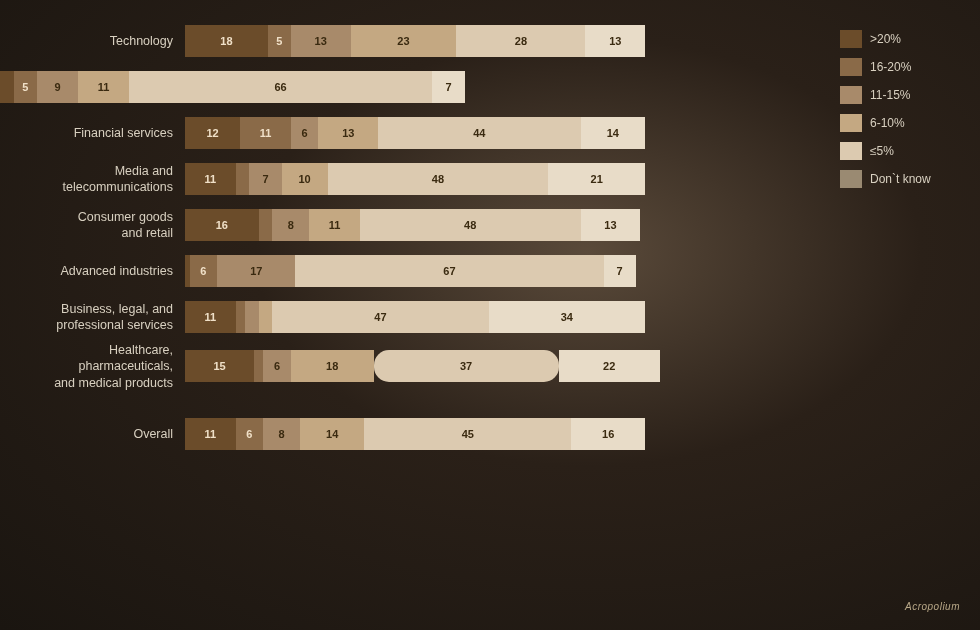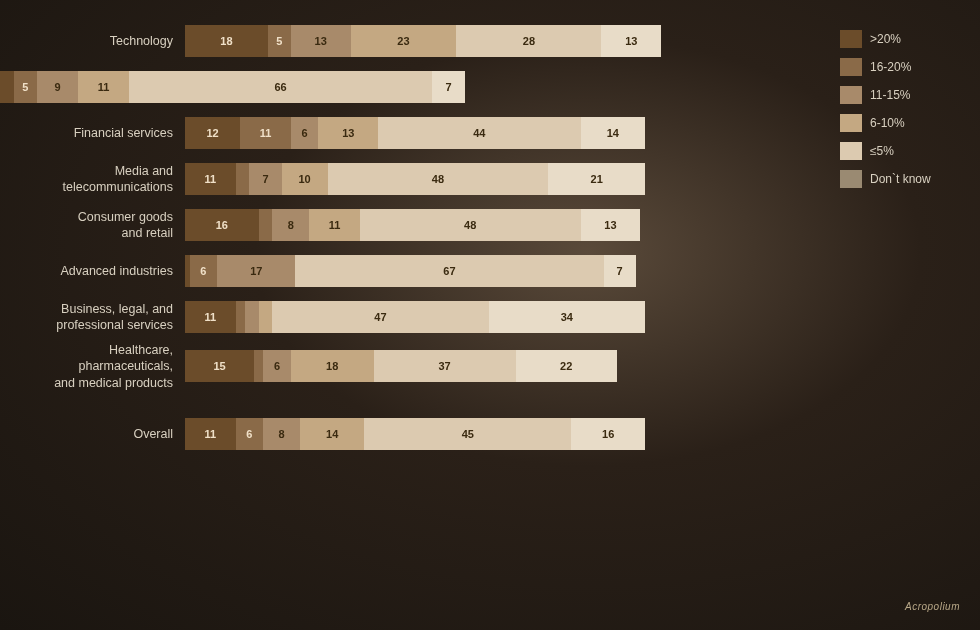--- a/index.html
+++ b/index.html
@@ -101,21 +101,21 @@
 
 <div class="chart-container">
   <div class="chart-main" id="chart-main">
   <div class="chart-row">
         <div class="row-label">Technology</div>
         <div class="bar-group">
           <div class="seg seg-1" style="width: 82.8px; flex-shrink: 0;">18</div>
           <div class="seg seg-2" style="width: 23px; flex-shrink: 0;">5</div>
           <div class="seg seg-3" style="width: 59.8px; flex-shrink: 0;">13</div>
           <div class="seg seg-4" style="width: 105.8px; flex-shrink: 0;">23</div>
-          <div class="seg seg-5" style="width: 145px; flex-shrink: 0;">28</div>
+          <div class="seg seg-5" style="width: 129px; flex-shrink: 0;">28</div>
           <div class="seg seg-6" style="width: 59.8px; flex-shrink: 0;">13</div>
         </div>
       </div>
       <div class="chart-row">
         <div class="bar-group">
           <div class="seg seg-1" style="width: 13.8px; flex-shrink: 0;"></div>
           <div class="seg seg-2" style="width: 23px; flex-shrink: 0;">5</div>
           <div class="seg seg-3" style="width: 41.4px; flex-shrink: 0;">9</div>
           <div class="seg seg-4" style="width: 50.6px; flex-shrink: 0;">11</div>
           <div class="seg seg-5" style="width: 303.6px; flex-shrink: 0;">66</div>
@@ -176,21 +176,21 @@
           <div class="seg seg-6" style="width: 156.4px; flex-shrink: 0;">34</div>
         </div>
       </div>
       <div class="chart-row">
         <div class="row-label">Healthcare,<br>pharmaceuticals,<br>and medical products</div>
         <div class="bar-group">
           <div class="seg seg-1" style="width: 69px; flex-shrink: 0;">15</div>
           <div class="seg seg-2" style="width: 9.2px; flex-shrink: 0;"></div>
           <div class="seg seg-3" style="width: 27.6px; flex-shrink: 0;">6</div>
           <div class="seg seg-4" style="width: 82.8px; flex-shrink: 0;">18</div>
-          <div class="seg seg-5" style="width: 142px; flex-shrink: 0;">37</div>
+          <div class="seg seg-5" style="width: 185px; flex-shrink: 0; border-radius: 15px;">37</div>
           <div class="seg seg-6" style="width: 101.2px; flex-shrink: 0;">22</div>
         </div>
       </div>
       <div class="spacer-row"></div>
       <div class="chart-row">
         <div class="row-label">Overall</div>
         <div class="bar-group">
           <div class="seg seg-1" style="width: 50.6px; flex-shrink: 0;">11</div>
           <div class="seg seg-2" style="width: 27.6px; flex-shrink: 0;">6</div>
           <div class="seg seg-3" style="width: 36.8px; flex-shrink: 0;">8</div>

